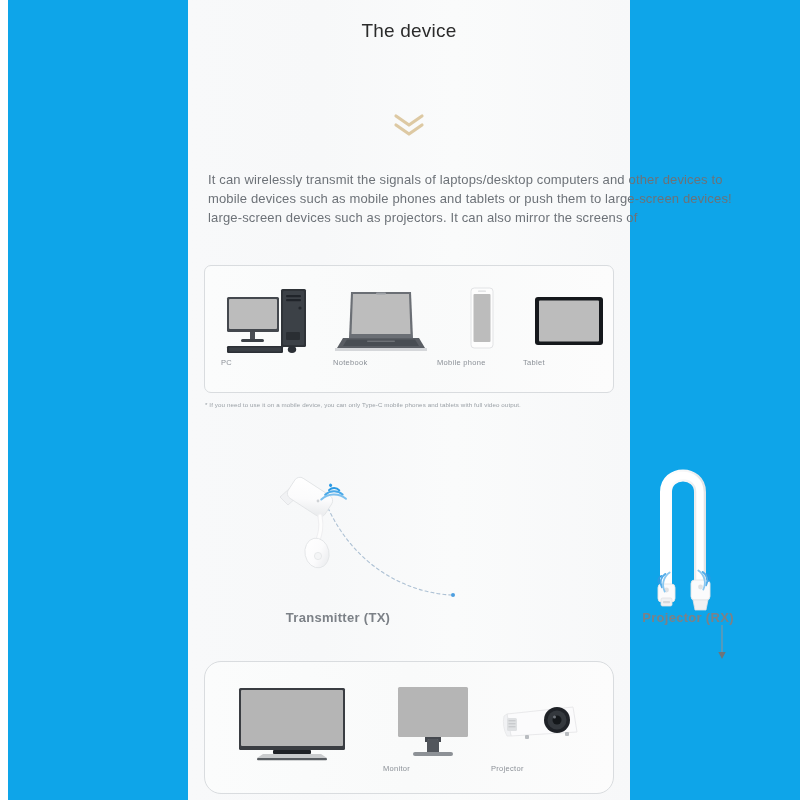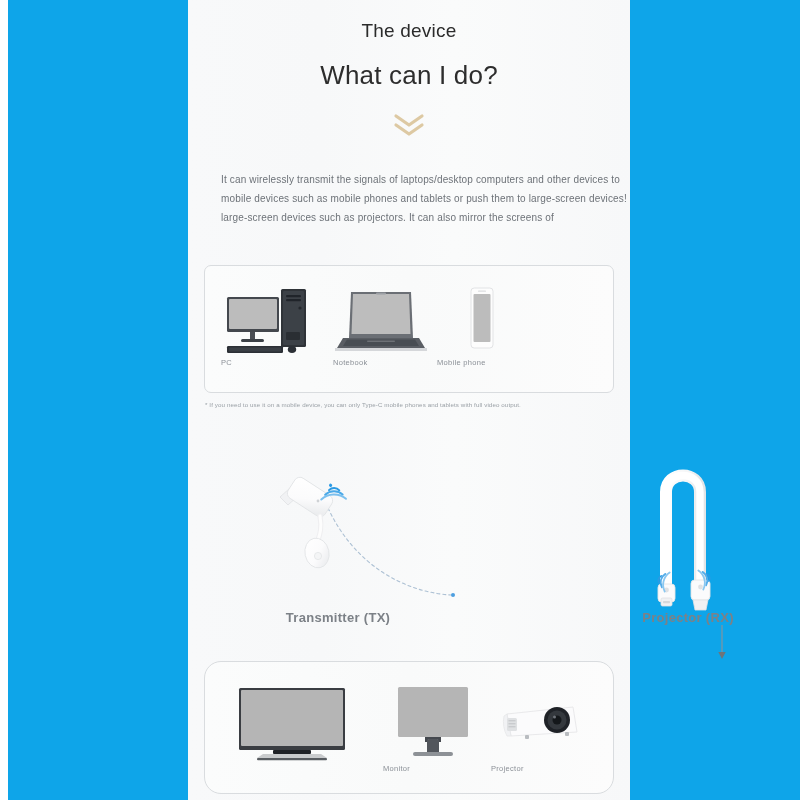--- a/index.html
+++ b/index.html
@@ -36,22 +36,22 @@
     font-size: 26px; color: #2d2d2d; font-weight: 400;
     letter-spacing: .2px;
   }
   .chevrons {
     position: absolute; left: 0; top: 113px; width: 442px;
     display: flex; justify-content: center;
   }
 
   
   .desc {
-    position: absolute; left: 33px; top: 170px; width: 380px;
-    font-size: 10px; color: #6d7278; line-height: 19px;
+    position: absolute; left: 20px; top: 170px; width: 380px;
+    font-size: 13px; color: #6d7278; line-height: 19px;
     letter-spacing: .15px;
   }
   .desc span { display: block; white-space: nowrap; }
 
   
   .srcbox {
     position: absolute; left: 16px; top: 265px;
     width: 410px; height: 128px;
     border: 1px solid #d9dcdf; border-radius: 7px;
     background: linear-gradient(90deg,#fbfcfc 0%,#f9fafa 50%,#fcfcfc 100%);
@@ -85,21 +85,20 @@
   }
   svg { display: block; overflow: visible; }
 </style>
 </head>
 <body>
 
 <div class="page">
   <div class="panel">
 
     <div class="title-small">The device</div>
-    <div class="title-big">What can I do?</div>
 
     <div class="chevrons">
       <svg width="34" height="24" viewBox="0 0 34 24">
         <path d="M4 3 L17 12 L30 3" fill="none" stroke="#ddc9a3" stroke-width="3.2" stroke-linecap="round" stroke-linejoin="round"></path>
         <path d="M4 12 L17 21 L30 12" fill="none" stroke="#ddc9a3" stroke-width="3.2" stroke-linecap="round" stroke-linejoin="round"></path>
       </svg>
     </div>
 
     <div class="desc">
       <span>It can wirelessly transmit the signals of laptops/desktop computers and other devices to</span>
@@ -149,20 +148,27 @@
           <rect x="43" y="8.5" width="10" height="2" rx="1" fill="#9a9ea3"></rect>
 
           <path d="M10 54 L86 54 L92 64 L4 64 Z" fill="#5a5e64"></path>
           <path d="M14 55.5 L82 55.5 L86 62 L10 62 Z" fill="#484d53"></path>
           <rect x="34" y="56.5" width="28" height="1.6" rx=".8" fill="#6d7176"></rect>
           <path d="M2 64 L94 64 L94 67 L2 67 Z" fill="#d5d7da"></path>
         </svg>
         <div class="dev-label">Notebook</div>
       </div>
 
+      <div class="dev" style="left:318px; top:18px; width:92px;">
+        <svg width="92" height="74" viewBox="0 0 92 74">
+          <rect x="12" y="13" width="68" height="48" rx="3" fill="#15181c"></rect>
+          <rect x="16" y="16.5" width="60" height="41" rx="1" fill="#bcbcbc"></rect>
+        </svg>
+        <div class="dev-label">Tablet</div>
+      </div>
     </div>
 
     <div class="note">* If you need to use it on a mobile device, you can only Type-C mobile phones and tablets with full video output.</div>
 
     <div class="mid">
 
       <svg style="position:absolute; left:135px; top:80px;" width="180" height="110" viewBox="0 0 180 110">
         <path d="M5 8 C 30 62, 78 92, 128 95" fill="none" stroke="#9fb6cc" stroke-width="1.1" stroke-dasharray="3 3" stroke-linecap="round" opacity="0.85"></path>
         <circle cx="130" cy="95" r="2" fill="#4d9fe0"></circle>
       </svg>

